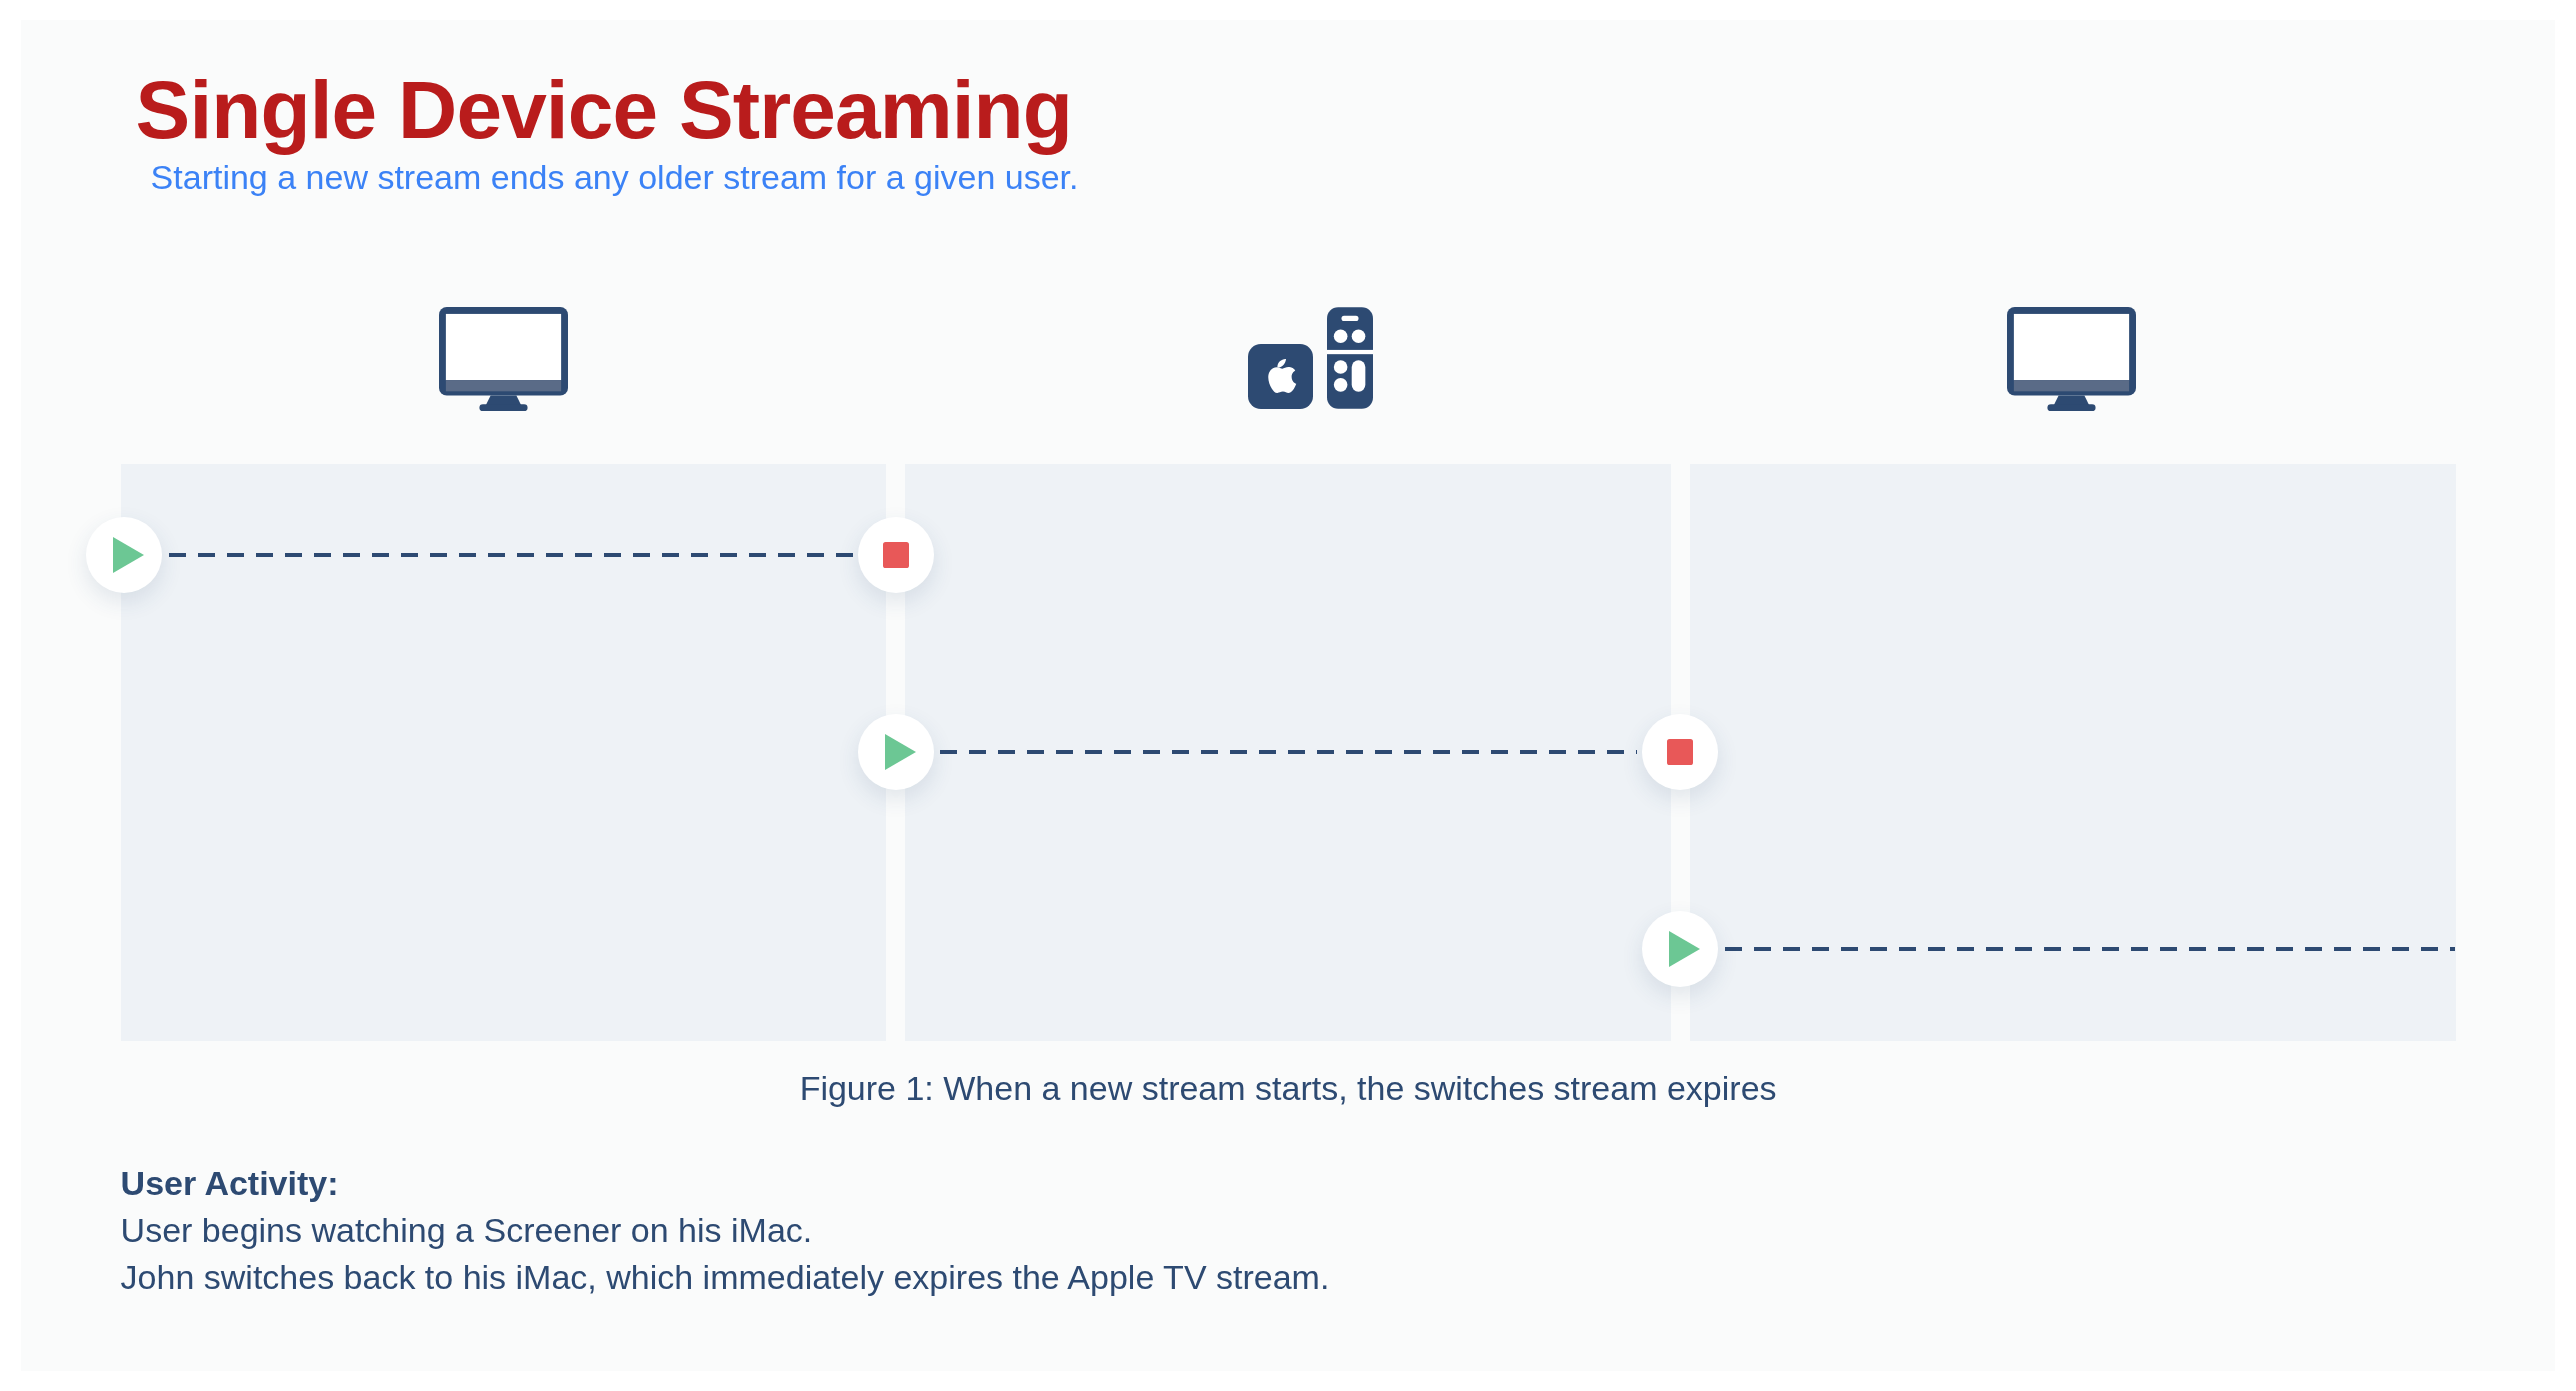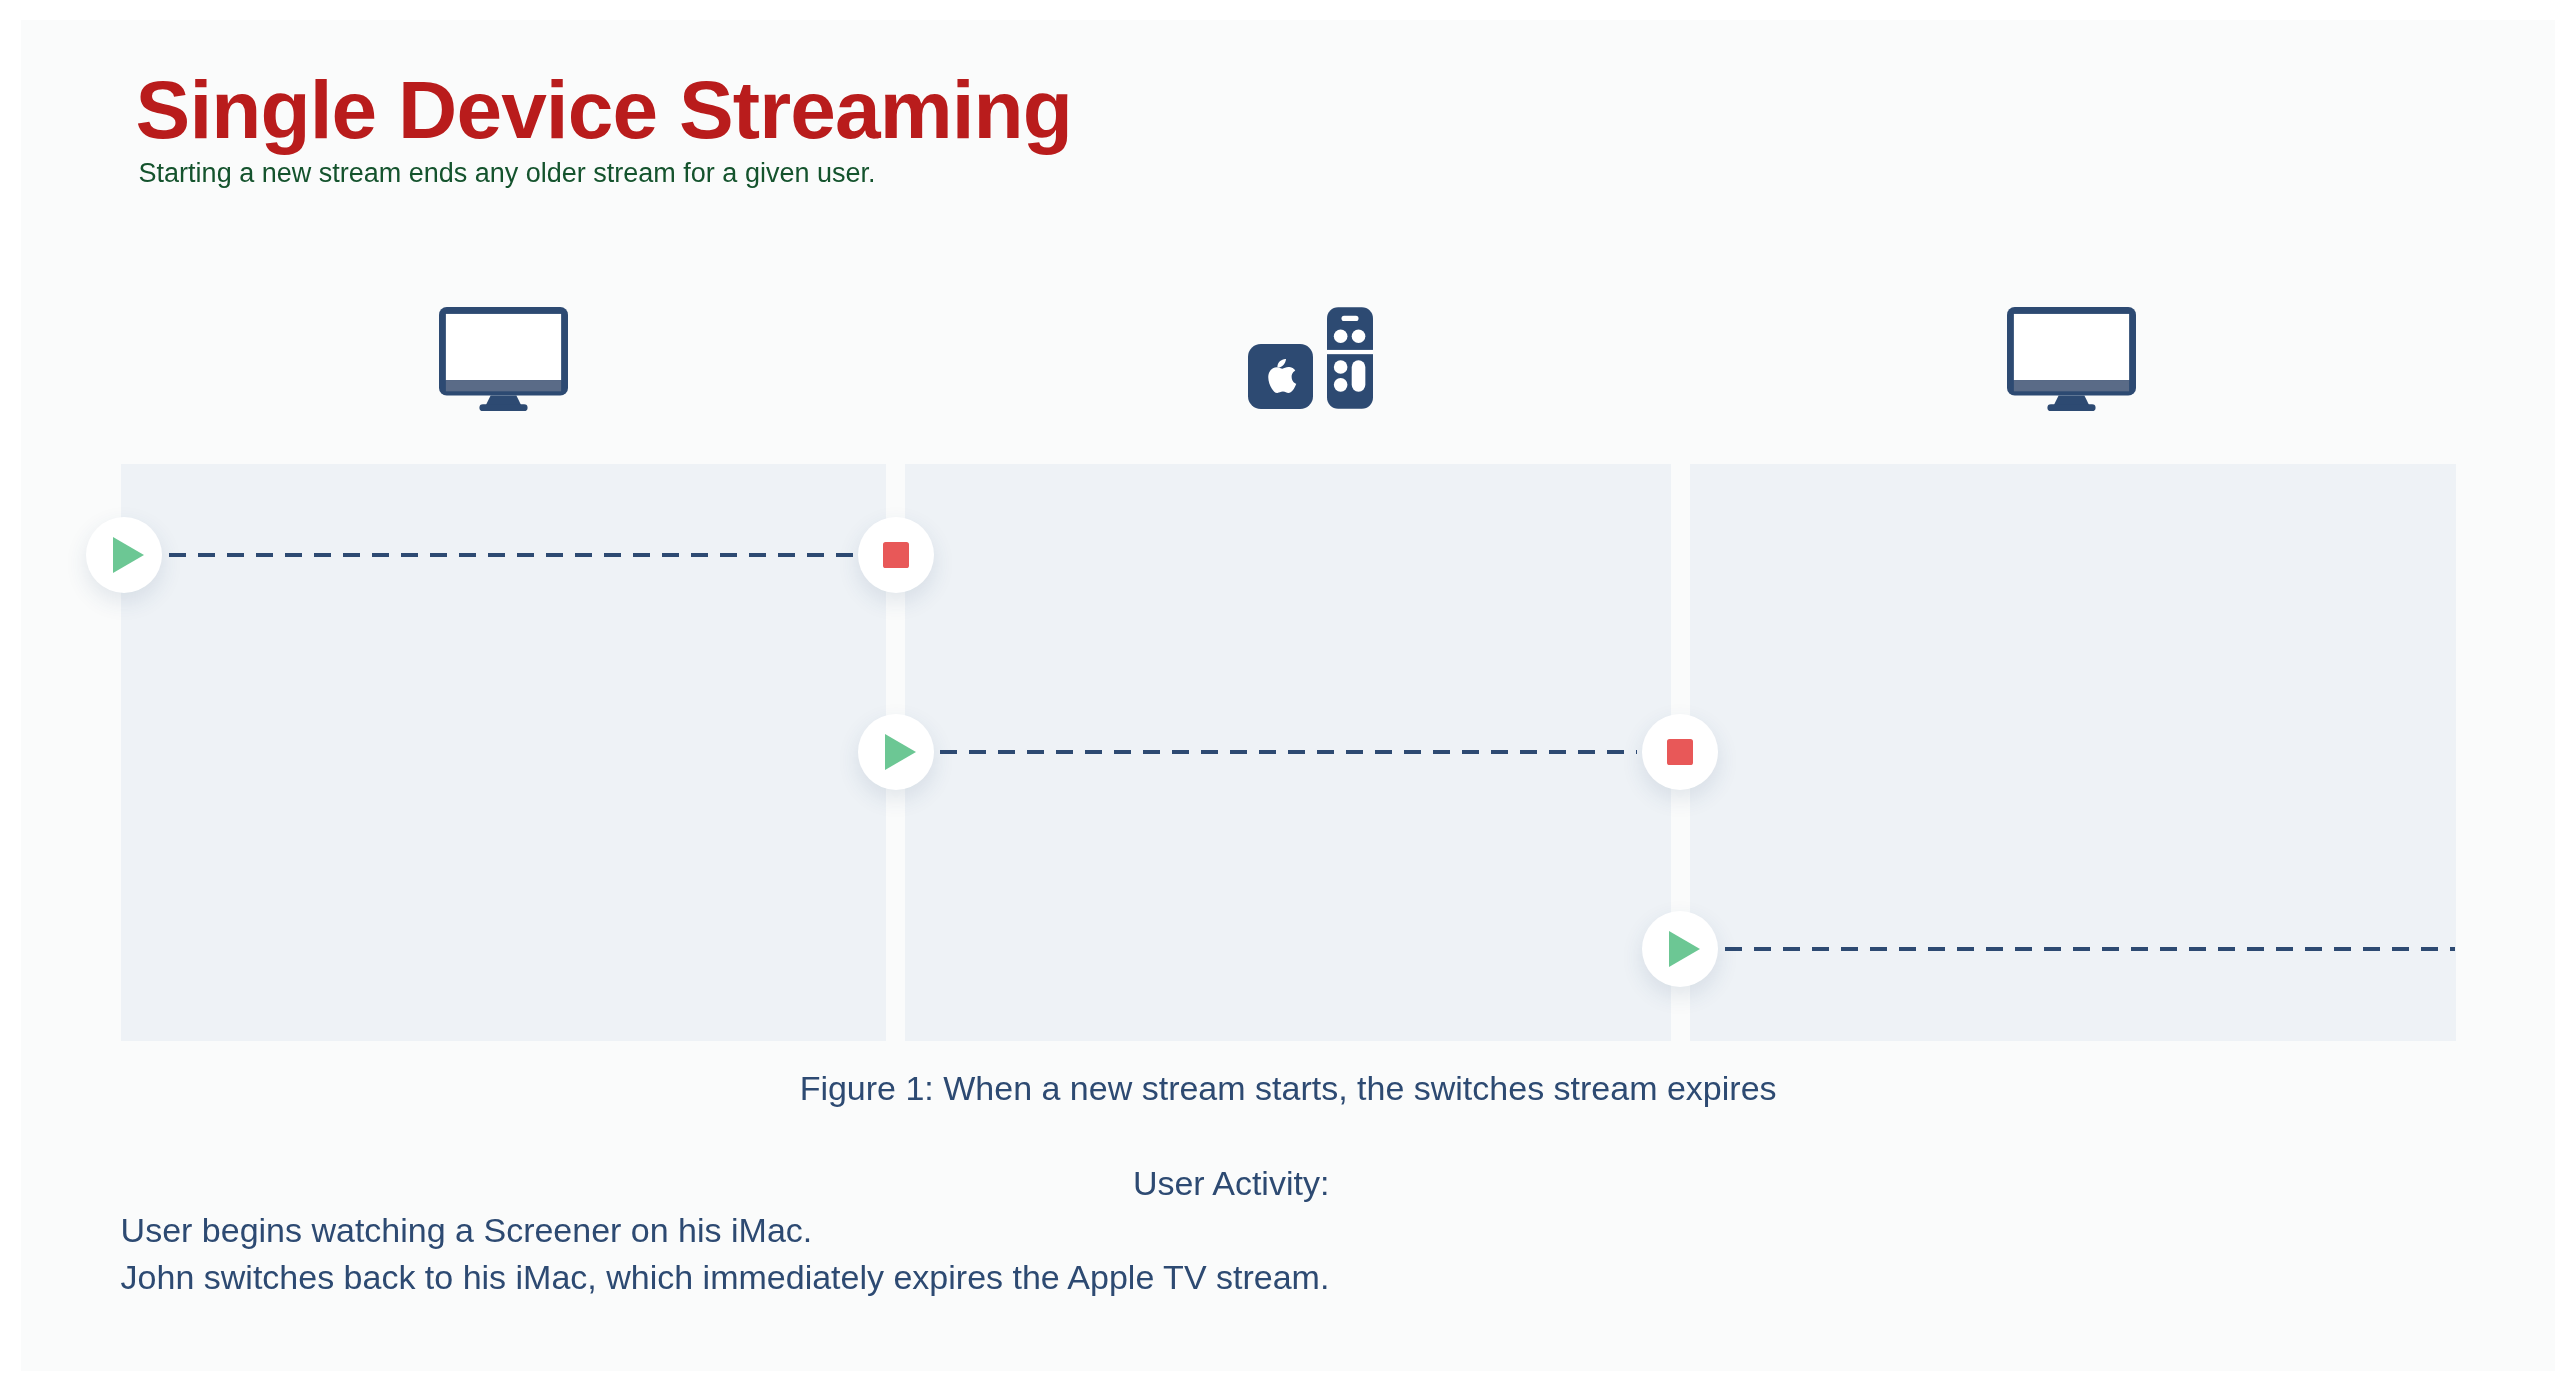--- a/index.html
+++ b/index.html
@@ -16,23 +16,23 @@
     width: 2534px; height: 1351px;
     background: #fafbfb;
   }
   
   .page-title {
     position: absolute; left: 115px; top: 43px;
     font-size: 82px; font-weight: 700; line-height: 1.15;
     color: #b91c1c; letter-spacing: -0.9px;
   }
   .page-subtitle {
-    position: absolute; left: 118px; top: 137px;
-    font-size: 27px; line-height: 1.2;
-    color: #14532d;
+    position: absolute; left: 130px; top: 137px;
+    font-size: 34px; line-height: 1.2;
+    color: #3b82f6;
   }
   
   .device-icon { position: absolute; }
   .imac-1   { left: 418px;  top: 287px; width: 129px; height: 105px; }
   .atv-box  { left: 1227px; top: 324px; width: 65px;  height: 65px;  }
   .atv-remote { left: 1306px; top: 287px; width: 46px; height: 102px; }
   .imac-2   { left: 1986px; top: 287px; width: 129px; height: 105px; }
   
   .panels {
     position: absolute; left: 100px; top: 444px;
@@ -73,21 +73,21 @@
   
   .figure-caption {
     position: absolute; left: 100px; top: 1049px;
     width: 2335px; text-align: center;
     font-size: 34px; color: #2d4a72;
   }
   .activity {
     position: absolute; left: 100px; top: 1140px;
     font-size: 34px; line-height: 47px; color: #2d4a72;
   }
-  .activity-heading { font-weight: 400; text-align: right; }
+  .activity-heading { font-weight: 700; }
 </style>
 </head>
 <body>
 
 <div class="card">
 
   <h1 class="page-title">Single Device Streaming</h1>
   <p class="page-subtitle">Starting a new stream ends any older stream for a given user.</p>
 
   <svg class="device-icon imac-1" viewBox="0 0 150 122" aria-hidden="true">

